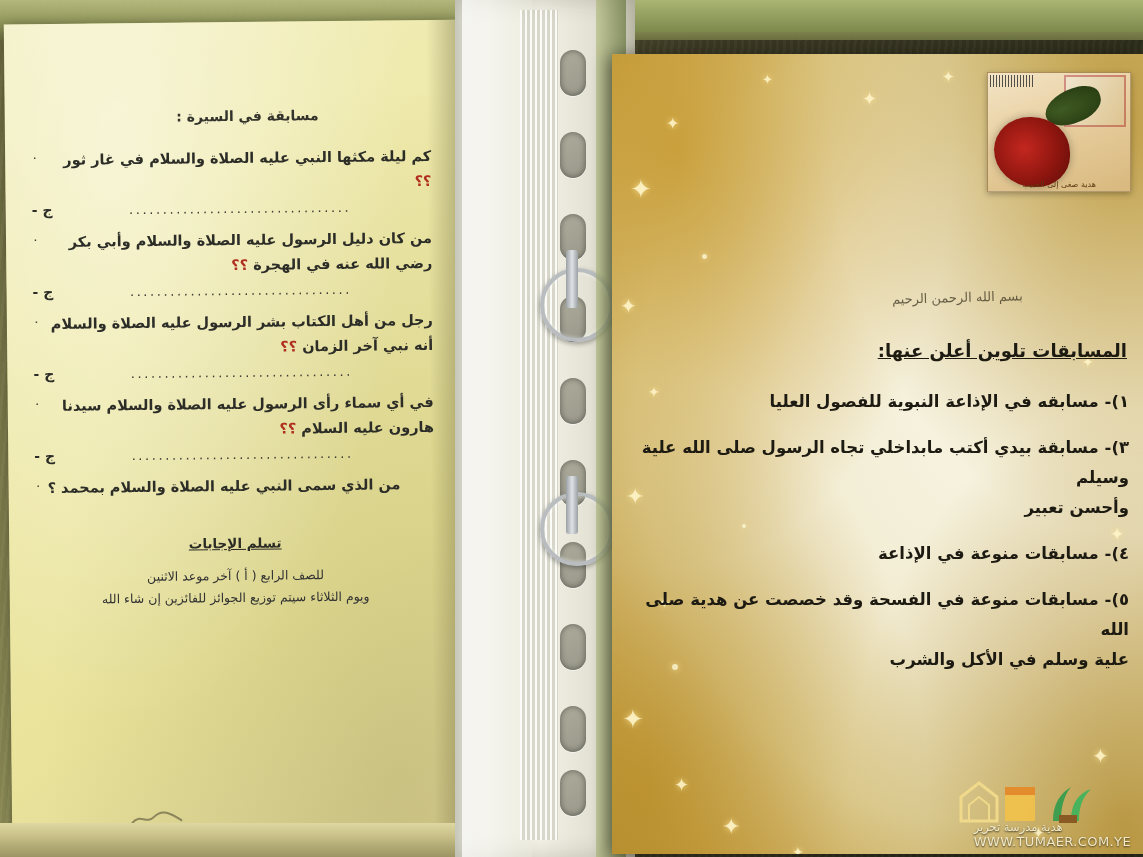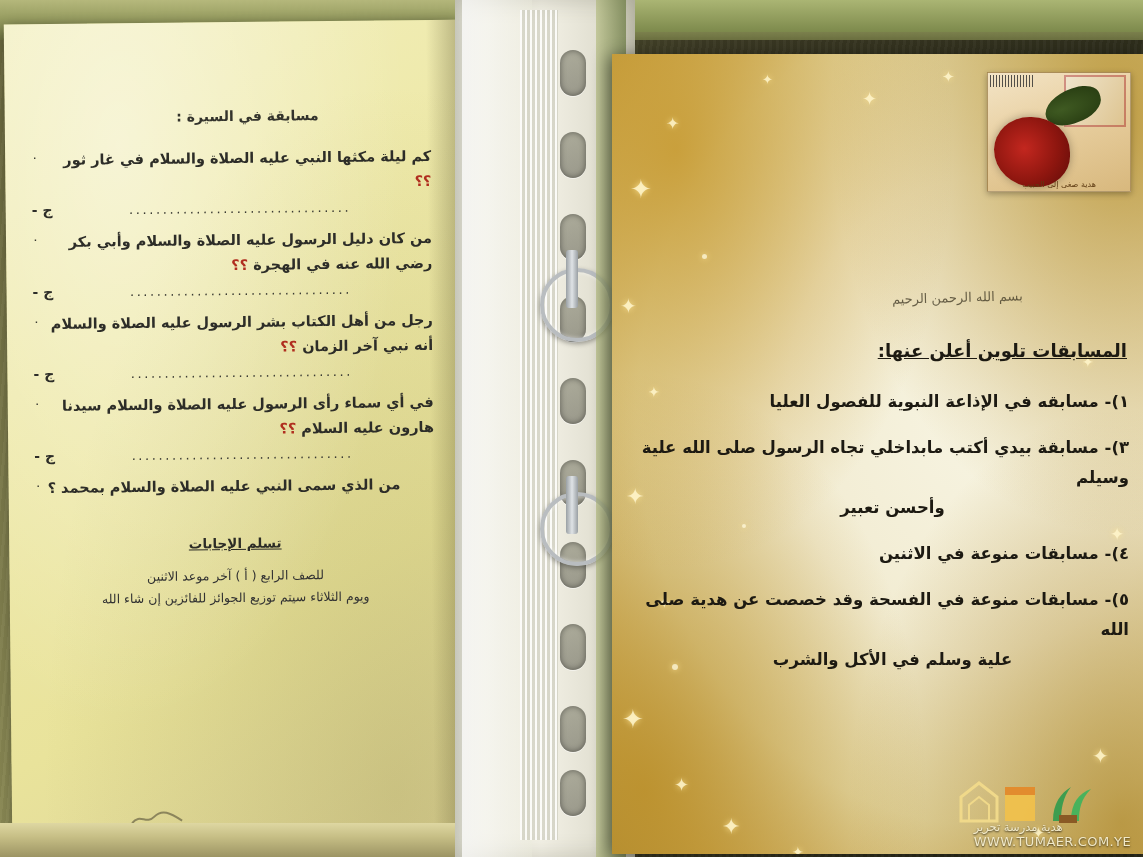--- a/index.html
+++ b/index.html
@@ -350,21 +350,21 @@
   .r-item {
     font-size: 16.5px;
     font-weight: 700;
     line-height: 30px;
     text-align: right;
     margin-bottom: 16px;
     padding-right: 4px;
   }
   .r-item .cont {
     display: block;
-    text-align: center;
+    text-align: right;
     padding-left: 30px;
   }
 
   
   .watermark {
     position: absolute;
     right: 8px;
     bottom: 4px;
     width: 190px;
     height: 78px;
@@ -537,21 +537,21 @@
         <span>١)-</span>
         <span>مسابقه في الإذاعة النبوية للفصول العليا</span>
       </div>
       <div class="r-item">
         <span>٣)-</span>
         <span>مسابقة بيدي أكتب مابداخلي تجاه الرسول صلى الله علية وسيلم</span>
         <span class="cont">وأحسن تعبير</span>
       </div>
       <div class="r-item">
         <span>٤)-</span>
-        <span>مسابقات منوعة في الاثنين</span>
+        <span>مسابقات منوعة في الإذاعة</span>
       </div>
       <div class="r-item">
         <span>٥)-</span>
         <span>مسابقات منوعة في الفسحة وقد خصصت عن هدية صلى الله</span>
         <span class="cont">علية وسلم في الأكل والشرب</span>
       </div>
     </div>
   </div>
 
   <div class="watermark">

